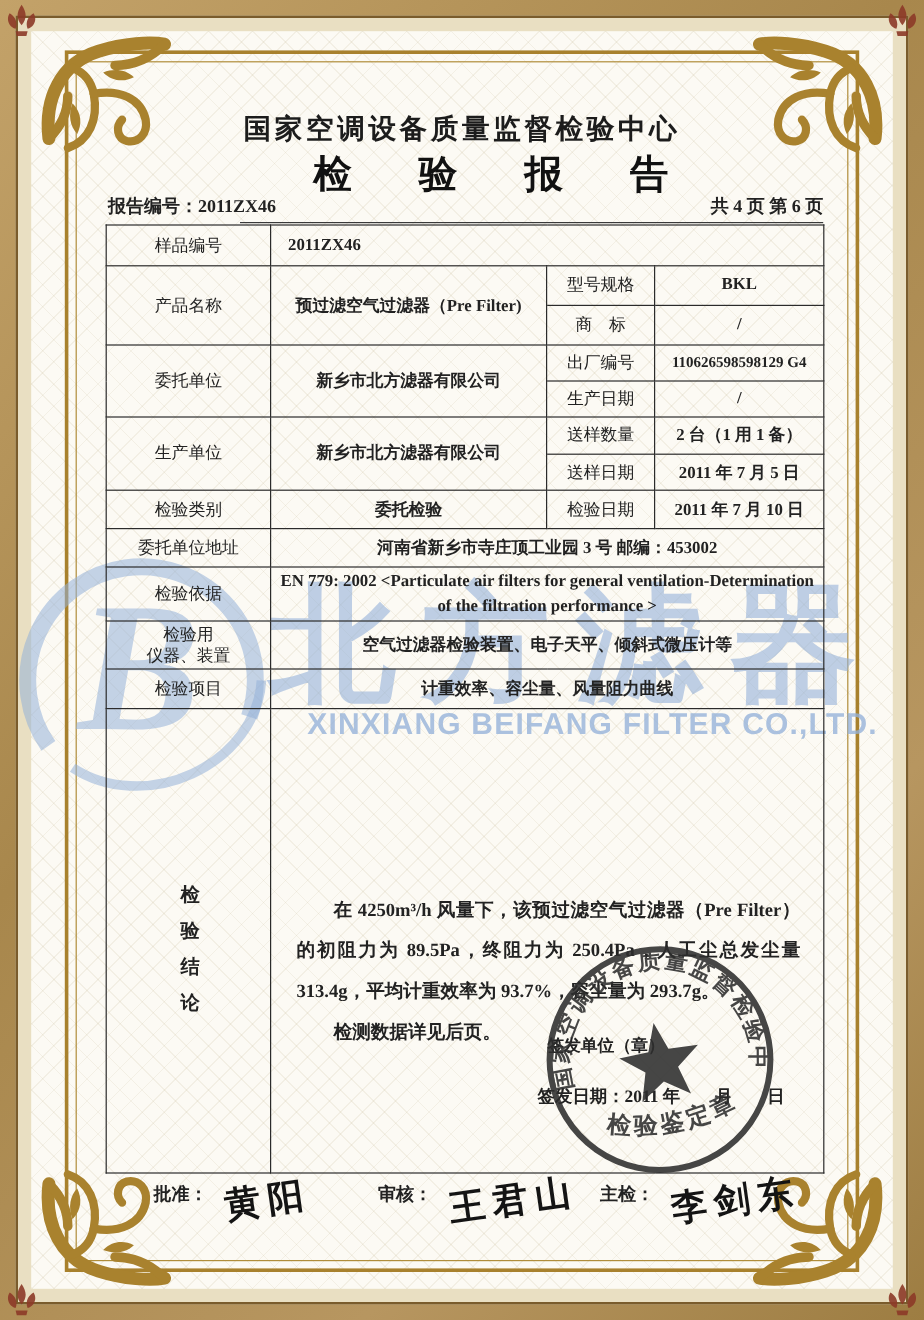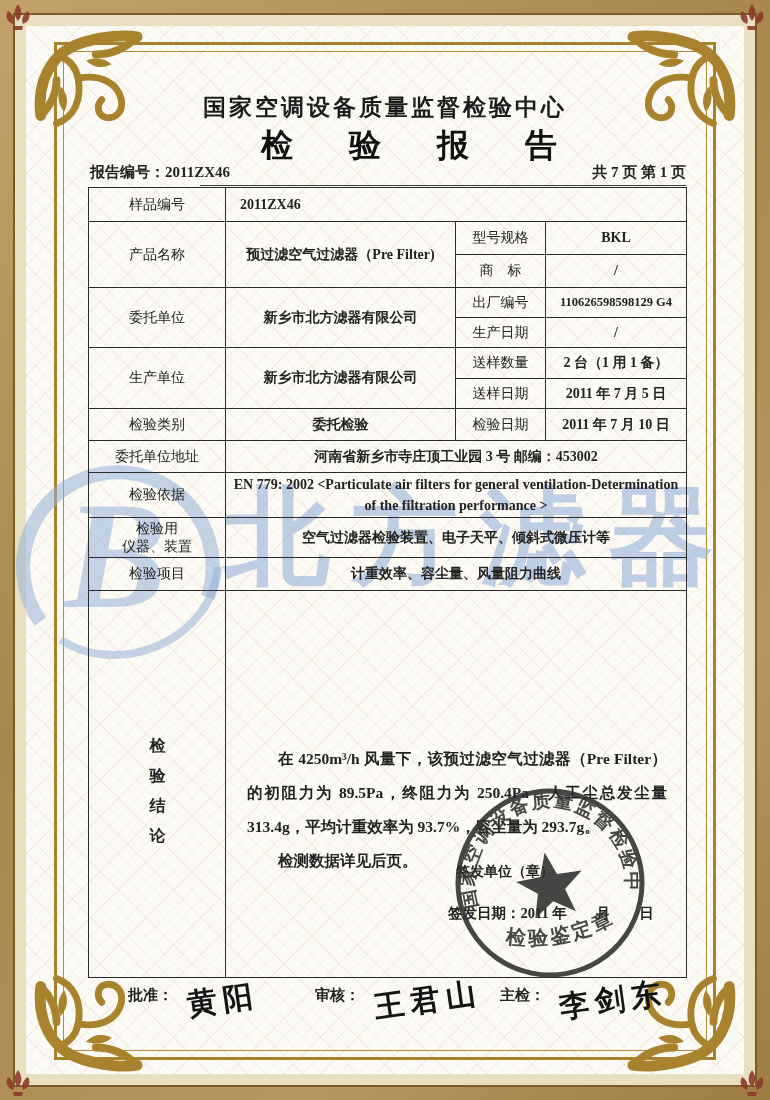--- a/index.html
+++ b/index.html
@@ -116,26 +116,27 @@
     </svg>
 
   <svg class="wm-logo" viewBox="0 0 230 230">
     <g fill="none" stroke="rgba(148,177,216,.55)">
       <path d="M38,182 A94,94 0 1 1 204,158" stroke-width="14"></path>
       <path d="M58,200 A96,82 -18 0 0 214,128" stroke-width="8"></path>
     </g>
     <text x="62" y="168" font-size="152" font-style="italic" font-weight="bold" fill="rgba(148,177,216,.55)">B</text>
   </svg>
   <div class="wm-cn">北方滤器</div>
+  <div class="wm-en">XINXIANG BEIFANG FILTER CO.,LTD.</div>
 
   <div class="org-name">国家空调设备质量监督检验中心</div>
   <div class="doc-title">检 验 报 告</div>
   <div class="report-line">
     <span><span>报告编号：</span><span>2011ZX46</span></span>
-    <span>共 7 页  第 1 页</span>
+    <span>共 4 页  第 6 页</span>
   </div>
   <div class="report-rule"></div>
 
   <table class="report">
     <colgroup>
         <col style="width:137px">
         <col style="width:230px">
         <col style="width:90px">
         <col style="width:141px">
       </colgroup>

